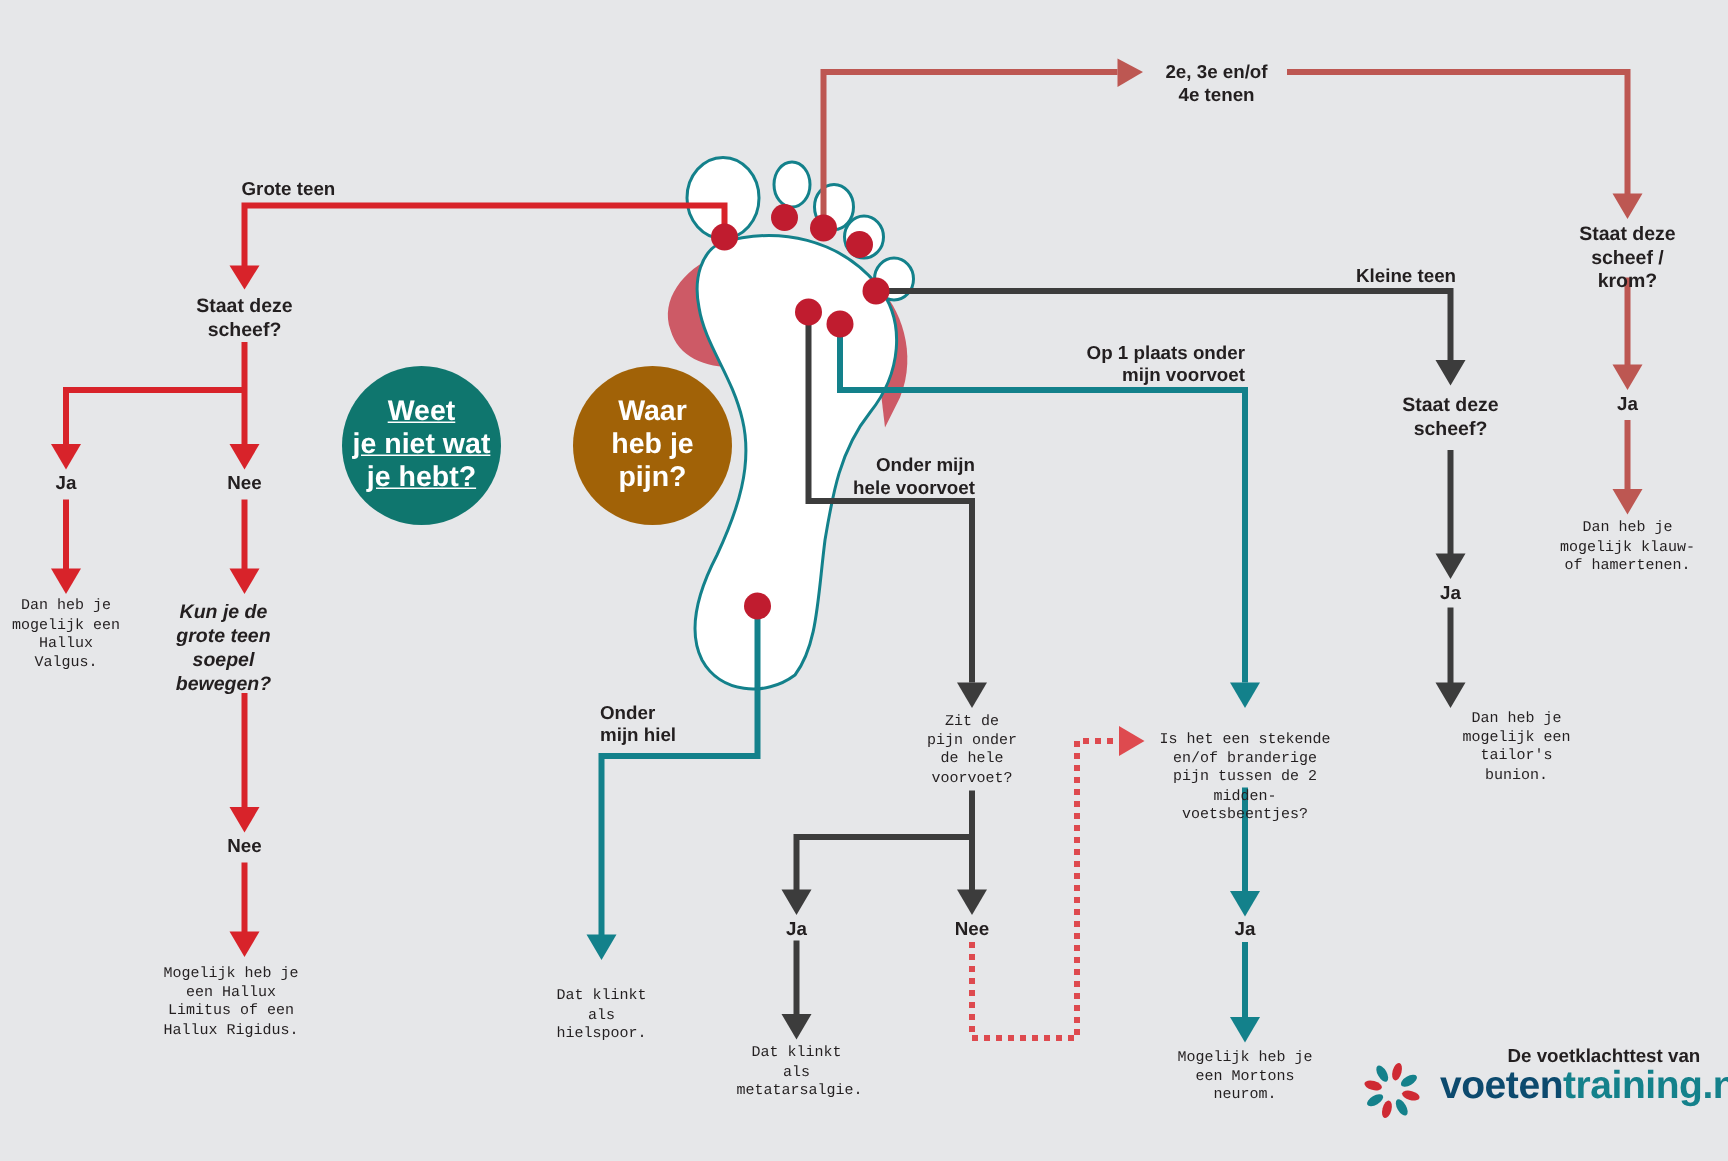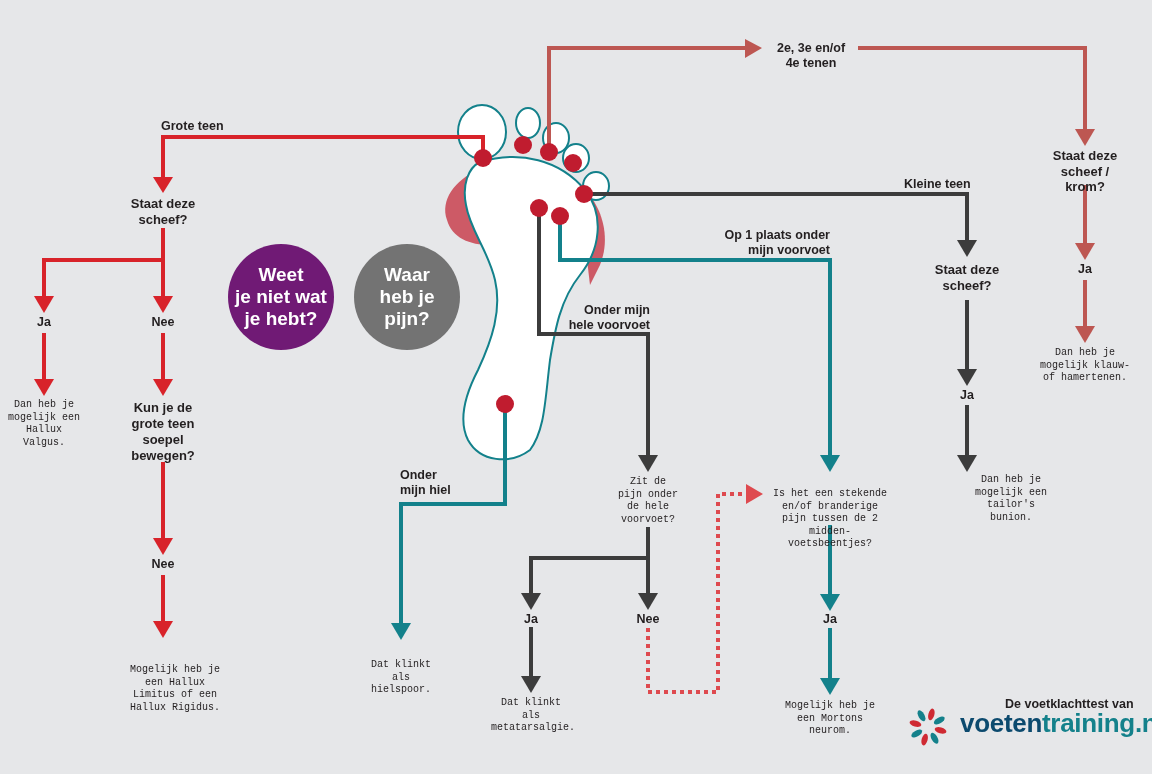--- a/index.html
+++ b/index.html
@@ -145,35 +145,35 @@
     </g>
     <g fill="#14818b">
       <ellipse cx="0" cy="-13" rx="3" ry="6" transform="rotate(60)"></ellipse>
       <ellipse cx="0" cy="-13" rx="3" ry="6" transform="rotate(150)"></ellipse>
       <ellipse cx="0" cy="-13" rx="3" ry="6" transform="rotate(240)"></ellipse>
       <ellipse cx="0" cy="-13" rx="3" ry="6" transform="rotate(330)"></ellipse>
     </g>
   </g>
 </svg>
 
-<div class="circle" style="left:228px; top:244px; width:106px; height:106px; background:#701a75;">Weet
+<div class="circle" style="left:228px; top:244px; width:106px; height:106px; background:#0f766e;text-decoration:underline;">Weet
 je niet wat
 je hebt?</div>
-<div class="circle" style="left:354px; top:244px; width:106px; height:106px; background:#737373;">Waar
+<div class="circle" style="left:382px; top:244px; width:106px; height:106px; background:#a16207;">Waar
 heb je
 pijn?</div>
 
 <div class="lbl b" style="left:161px; top:119px;">Grote teen</div>
 <div class="lbl q" style="left:123px; top:196px; width:80px; white-space:normal;">Staat deze scheef?</div>
 <div class="lbl b" style="left:30px; top:315px; width:28px;">Ja</div>
 <div class="lbl b" style="left:143px; top:315px; width:40px;">Nee</div>
 <div class="lbl s" style="left:6px; top:399px; width:76px; white-space:normal;">Dan heb je mogelijk een Hallux Valgus.</div>
-<div class="lbl q" style="left:125px; top:400px; width:76px; white-space:normal; line-height:1.22;">Kun je de grote teen soepel bewegen?</div>
+<div class="lbl q" style="left:111px; top:400px; width:76px; white-space:normal; line-height:1.22;font-style:italic;">Kun je de grote teen soepel bewegen?</div>
 <div class="lbl b" style="left:143px; top:557px; width:40px;">Nee</div>
-<div class="lbl s" style="left:125px; top:644px; width:100px; white-space:normal;margin-top:20px;">Mogelijk heb je een Hallux Limitus of een Hallux Rigidus.</div>
+<div class="lbl s" style="left:104px; top:644px; width:100px; white-space:normal;">Mogelijk heb je een Hallux Limitus of een Hallux Rigidus.</div>
 
 <div class="lbl b" style="left:770px; top:41px; width:82px; white-space:normal;">2e, 3e en/of 4e tenen</div>
 <div class="lbl q" style="left:1040px; top:148px; width:90px; white-space:normal;">Staat deze scheef / krom?</div>
 <div class="lbl b" style="left:1071px; top:262px; width:28px;">Ja</div>
 <div class="lbl s" style="left:1035px; top:347px; width:100px; white-space:normal;">Dan heb je mogelijk klauw- of hamertenen.</div>
 
 <div class="lbl b" style="left:904px; top:177px;">Kleine teen</div>
 <div class="lbl q" style="left:927px; top:262px; width:80px; white-space:normal;">Staat deze scheef?</div>
 <div class="lbl b" style="left:953px; top:388px; width:28px;">Ja</div>
 <div class="lbl s" style="left:927px; top:474px; width:80px; white-space:normal;margin-left:44px;">Dan heb je mogelijk een tailor's bunion.</div>

